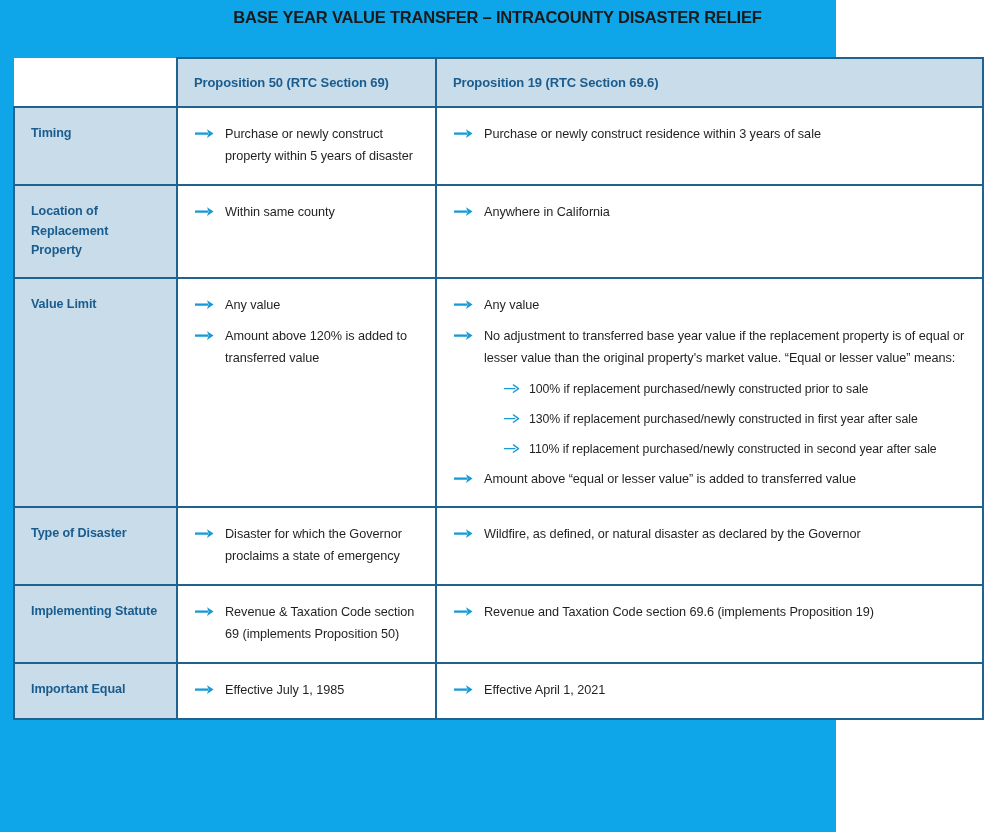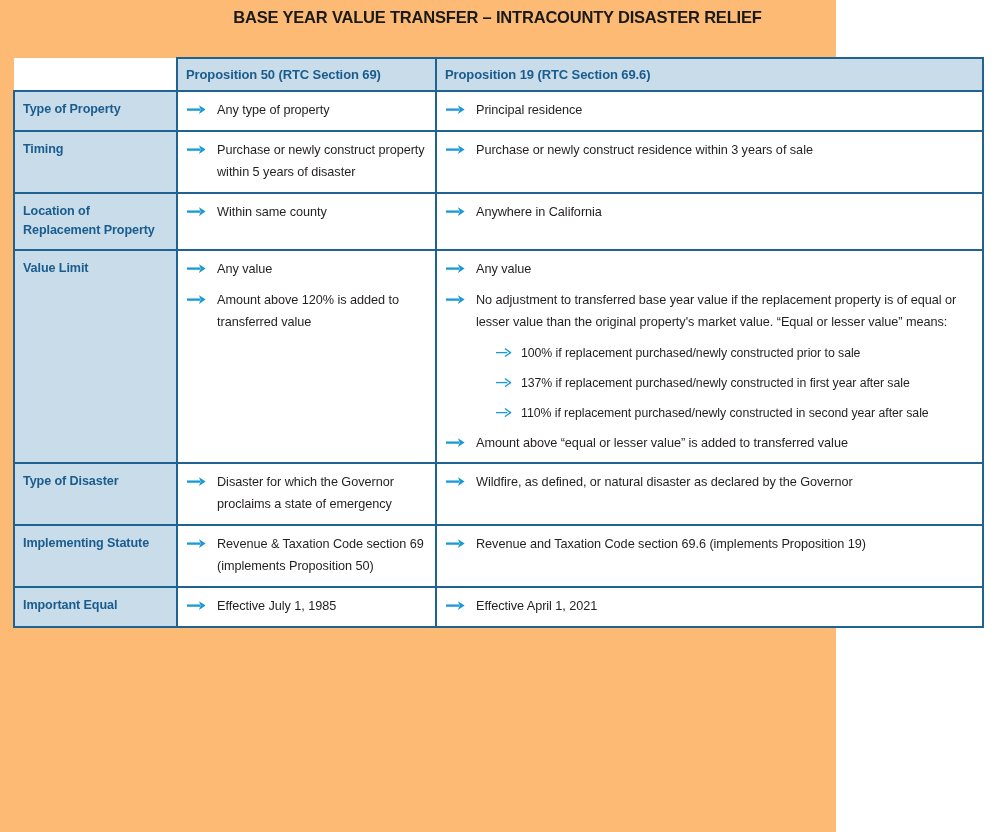--- a/index.html
+++ b/index.html
@@ -12,21 +12,21 @@
     height: 832px;
     font-family: "Liberation Sans", sans-serif;
     -webkit-font-smoothing: antialiased;
     overflow: hidden;
   }
 
   .page {
     position: relative;
     width: 836px;
     height: 832px;
-    background: #fdba74;
+    background: #0ea5e9;
   }
 
   
   .doc-title {
     position: absolute;
     left: 0;
     top: 8px;
     width: 995px;
     text-align: center;
     font-size: 16.5px;
@@ -41,21 +41,21 @@
     position: absolute;
     left: 13px;
     top: 57px;
     width: 969px;
     border-collapse: collapse;
     table-layout: fixed;
   }
   .cmp-table td,
   .cmp-table th {
     vertical-align: top;
-    padding: 8px;
+    padding: 16px;
     margin: 0;
   }
 
   
   .col-label   { width: 163px; }
   .col-prop50  { width: 259px; }
   .col-prop19  { width: 547px; }
 
   
   .hdr-spacer {
@@ -162,39 +162,20 @@
     </colgroup>
     <thead>
       <tr>
         <th class="hdr-spacer"></th>
         <th class="hdr-cell">Proposition 50 (RTC Section 69)</th>
         <th class="hdr-cell">Proposition 19 (RTC Section 69.6)</th>
       </tr>
     </thead>
     <tbody id="tbody">
         <tr>
-          <td class="row-label">Type of Property</td>
-          <td class="content-cell">
-            <ul class="blist">
-              <li><svg class="arrow-ic" viewBox="0 0 22 17" xmlns="http://www.w3.org/2000/svg">
-                  <path d="M1 8.6 H14.2" stroke="#199ad6" stroke-width="2.3" stroke-linecap="butt" fill="none"></path>
-                  <path d="M13.0 4.2 L19.6 8.6 L13.0 13.0 L14.6 8.6 Z" fill="#199ad6"></path>
-                </svg><span>Any type of property</span></li>
-            </ul>
-          </td>
-          <td class="content-cell">
-            <ul class="blist">
-              <li><svg class="arrow-ic" viewBox="0 0 22 17" xmlns="http://www.w3.org/2000/svg">
-                  <path d="M1 8.6 H14.2" stroke="#199ad6" stroke-width="2.3" stroke-linecap="butt" fill="none"></path>
-                  <path d="M13.0 4.2 L19.6 8.6 L13.0 13.0 L14.6 8.6 Z" fill="#199ad6"></path>
-                </svg><span>Principal residence</span></li>
-            </ul>
-          </td>
-        </tr>
-        <tr>
           <td class="row-label">Timing</td>
           <td class="content-cell">
             <ul class="blist">
               <li><svg class="arrow-ic" viewBox="0 0 22 17" xmlns="http://www.w3.org/2000/svg">
                   <path d="M1 8.6 H14.2" stroke="#199ad6" stroke-width="2.3" stroke-linecap="butt" fill="none"></path>
                   <path d="M13.0 4.2 L19.6 8.6 L13.0 13.0 L14.6 8.6 Z" fill="#199ad6"></path>
                 </svg><span>Purchase or newly construct property within 5 years of disaster</span></li>
             </ul>
           </td>
           <td class="content-cell">
@@ -250,21 +231,21 @@
                   <path d="M13.0 4.2 L19.6 8.6 L13.0 13.0 L14.6 8.6 Z" fill="#199ad6"></path>
                 </svg><span>No adjustment to transferred base year value if the replacement property is of equal or lesser value than the original property's market value. “Equal or lesser value” means:</span><div class="nested-wrap">
                   <ul class="sublist">
                     <li><svg class="arrow-sub" viewBox="0 0 18 15" xmlns="http://www.w3.org/2000/svg">
                         <path d="M1 7.6 H12.4" stroke="#199ad6" stroke-width="1.3" stroke-linecap="butt" fill="none"></path>
                         <path d="M10.4 3.9 L15.6 7.6 L10.4 11.3" stroke="#199ad6" stroke-width="1.3" fill="none" stroke-linecap="round" stroke-linejoin="round"></path>
                       </svg><span>100% if replacement purchased/newly constructed prior to sale</span></li>
                     <li><svg class="arrow-sub" viewBox="0 0 18 15" xmlns="http://www.w3.org/2000/svg">
                         <path d="M1 7.6 H12.4" stroke="#199ad6" stroke-width="1.3" stroke-linecap="butt" fill="none"></path>
                         <path d="M10.4 3.9 L15.6 7.6 L10.4 11.3" stroke="#199ad6" stroke-width="1.3" fill="none" stroke-linecap="round" stroke-linejoin="round"></path>
-                      </svg><span>137% if replacement purchased/newly constructed in first year after sale</span></li>
+                      </svg><span>130% if replacement purchased/newly constructed in first year after sale</span></li>
                     <li><svg class="arrow-sub" viewBox="0 0 18 15" xmlns="http://www.w3.org/2000/svg">
                         <path d="M1 7.6 H12.4" stroke="#199ad6" stroke-width="1.3" stroke-linecap="butt" fill="none"></path>
                         <path d="M10.4 3.9 L15.6 7.6 L10.4 11.3" stroke="#199ad6" stroke-width="1.3" fill="none" stroke-linecap="round" stroke-linejoin="round"></path>
                       </svg><span>110% if replacement purchased/newly constructed in second year after sale</span></li>
                   </ul>
                 </div></li>
               <li><svg class="arrow-ic" viewBox="0 0 22 17" xmlns="http://www.w3.org/2000/svg">
                   <path d="M1 8.6 H14.2" stroke="#199ad6" stroke-width="2.3" stroke-linecap="butt" fill="none"></path>
                   <path d="M13.0 4.2 L19.6 8.6 L13.0 13.0 L14.6 8.6 Z" fill="#199ad6"></path>
                 </svg><span>Amount above “equal or lesser value” is added to transferred value</span></li>

